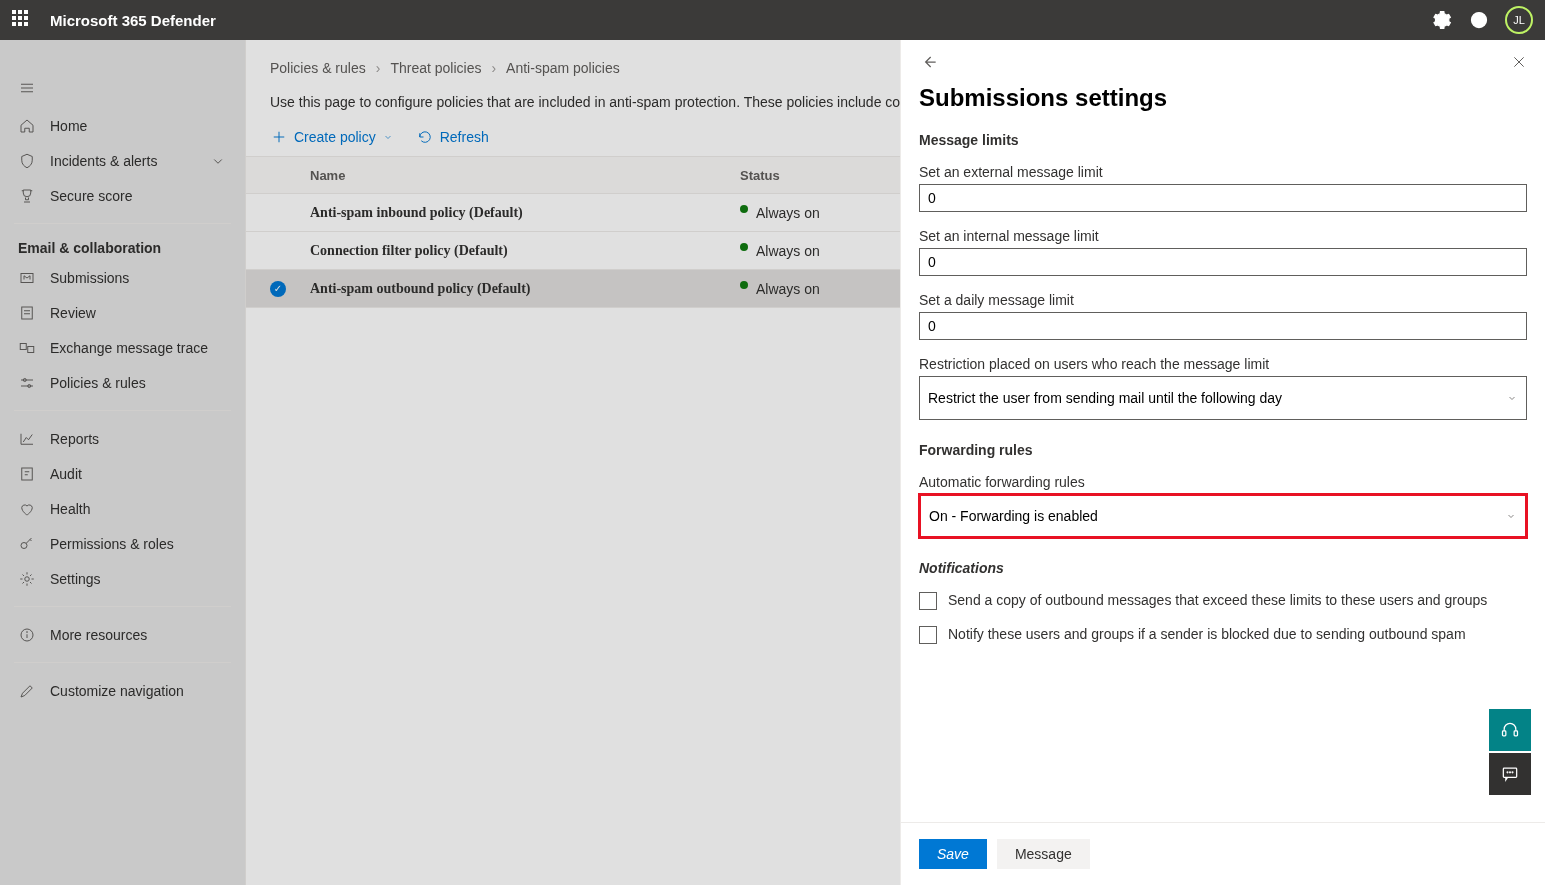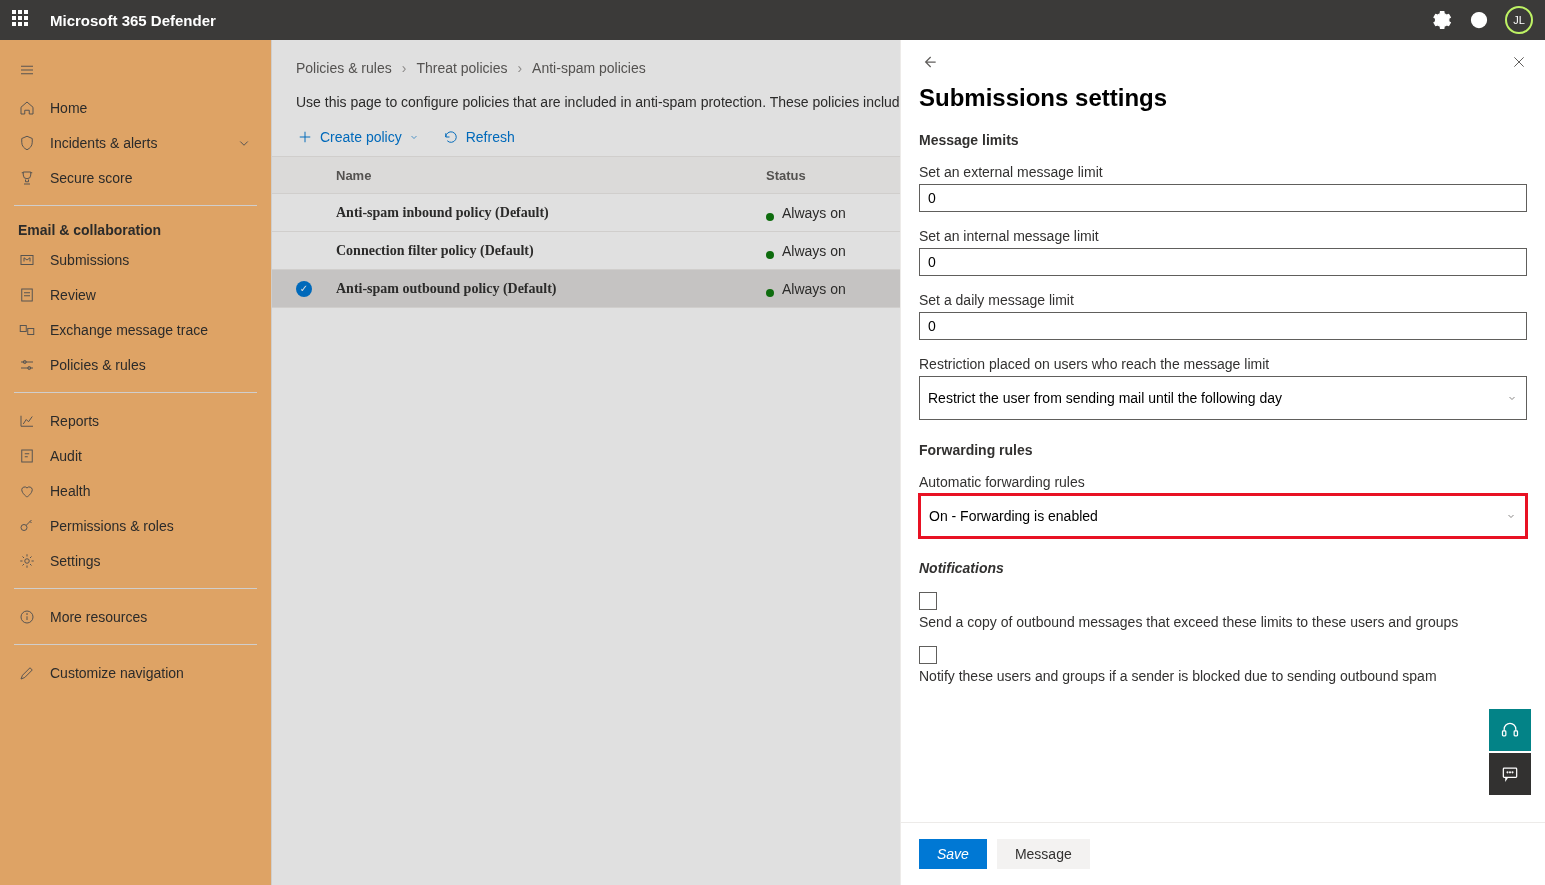--- a/index.html
+++ b/index.html
@@ -11,21 +11,21 @@
   .waffle span { background: #fff; }
   .brand { font-size: 15px; font-weight: 600; }
   .topbar-right { margin-left: auto; display: flex; align-items: center; gap: 16px; }
   .topbar-icon { width: 20px; height: 20px; cursor: pointer; fill: #fff; stroke:#fff;}
   .avatar { width: 28px; height: 28px; border-radius: 50%; border: 2px solid #bef264; display: flex; align-items: center; justify-content: center; font-size: 11px; cursor: pointer; }
 
   
   .shell { display: flex; height: calc(100% - 40px); position: relative; }
 
   
-  .sidebar { width: 272px; border-right: 1px solid #edebe9; padding-top: 10px; background: #fdba74; }
+  .sidebar { width: 246px; border-right: 1px solid #edebe9; padding-top: 28px; background: #e5e5e5; }
   .nav-row { display: flex; align-items: center; gap: 14px; height: 35px; padding: 0 18px; font-size: 14px; color: #323130; cursor: pointer; }
   .nav-row .chev { margin-left: auto; }
   .nav-sep { border: none; border-top: 1px solid #edebe9; margin: 10px 14px; }
   .nav-section { padding: 6px 18px 4px; font-weight: 600; font-size: 14px; color: #323130; }
   .hamburger { padding-left: 18px; height: 40px; display: flex; align-items: center; cursor: pointer; }
   .nav-icon { width: 18px; height: 18px; stroke: #605e5c; fill: none; stroke-width: 1.3; flex-shrink: 0; }
 
   
   .main { flex: 1; padding: 8px 0 0 0; overflow: auto; }
   .crumbs { display: flex; align-items: center; gap: 10px; padding: 12px 24px 0 24px; color: #605e5c; font-size: 14px; }
@@ -37,41 +37,41 @@
   .cmd-icon { width: 18px; height: 18px; stroke: #0078d4; fill: none; stroke-width: 1.3; }
 
   .thead { display: flex; align-items: center; height: 38px; padding: 0 24px 0 64px; border-top: 1px solid #edebe9; border-bottom: 1px solid #edebe9; background:#faf9f8; color:#605e5c; font-size: 13px; font-weight: 600;}
   .col-name { width: 430px; }
   .col-status { width: 140px; }
 
   .trow { display: flex; align-items: center; height: 38px; padding: 0 24px 0 24px; border-bottom: 1px solid #edebe9; font-size: 14px; }
   .trow.selected { background: #e1dfdd; }
   .trow .sel { width: 40px; display: flex; align-items: center; }
   .trow .name { width: 430px; font-weight: 600; color:#323130;font-family:Liberation Serif, serif;}
-  .trow .status { width: 140px; display: flex; align-items: flex-end; gap: 8px; color:#323130;}
+  .trow .status { width: 140px; display: flex; align-items: flex-start; gap: 8px; color:#323130;}
   .dot { width: 8px; height: 8px; border-radius: 50%; background: #107c10; }
   .sel-circle { width: 16px; height: 16px; border-radius: 50%; background: #0078d4; color: #fff; display: flex; align-items: center; justify-content: center; font-size: 10px; }
 
   
   .dimmer { position: absolute; top: 40px; left: 0; width: 900px; bottom: 0; background: rgba(0,0,0,0.12); pointer-events: none; }
 
   
   .panel { position: absolute; top: 40px; right: 0; bottom: 0; width: calc(100% - 900px); min-width: 510px; background: #fff; border-left: 1px solid #edebe9; display: flex; flex-direction: column; }
   .panel-head { display: flex; align-items: center; padding: 12px 18px; gap: 12px; }
   .panel-head .back { cursor: pointer; width: 20px; height: 20px; }
   .panel-head .close { margin-left: auto; cursor: pointer; width: 16px; height: 16px; }
   .panel-title { font-size: 24px; font-weight: 600; padding: 0 18px 10px 18px; }
   .panel-body { flex: 1; overflow: auto; padding: 0 18px 18px 18px; }
   .field-group-title { font-size: 14px; font-weight: 600; margin-top: 10px; color:#323130; }
   .field-label { font-size: 14px; margin-top: 16px; color:#323130; }
   .text-input { width: 100%; height: 28px; border: 1px solid #605e5c; padding: 0 8px; font-size: 14px; margin-top: 4px; }
   .select { width: 100%; height: 44px; border: 1px solid #605e5c; margin-top: 4px; display: flex; align-items: center; padding: 0 8px; cursor: pointer; font-size: 14px; background:#fff; justify-content: space-between; }
   .select.highlight { border: 2px solid #e81123; box-shadow: 0 0 0 1px #e81123; }
   .chev-down { width: 12px; height: 12px; stroke:#605e5c; fill:none; }
-  .checkbox-row { display: flex; gap: 4px; margin-top: 16px; font-size: 14px; color:#323130;flex-direction:column; }
+  .checkbox-row { display: flex; gap: 11px; margin-top: 16px; font-size: 14px; color:#323130; }
   .checkbox { width: 18px; height: 18px; border: 1px solid #605e5c; flex-shrink: 0; cursor:pointer; }
   .panel-footer { padding: 16px 18px; display: flex; gap: 10px; border-top: 1px solid #edebe9; }
   .btn { height: 30px; padding: 0 18px; font-size: 14px; border: none; cursor: pointer; }
   .btn-primary { background: #0078d4; color: #fff; font-style: italic; }
   .btn-default { background: #f3f2f1; color: #323130; }
 
   
   .fab-col { position: absolute; right: 14px; bottom: 90px; display: flex; flex-direction: column; gap: 2px; }
   .fab { width: 42px; height: 42px; display: flex; align-items: center; justify-content: center; cursor: pointer; }
   .fab.teal { background: #038387; }

